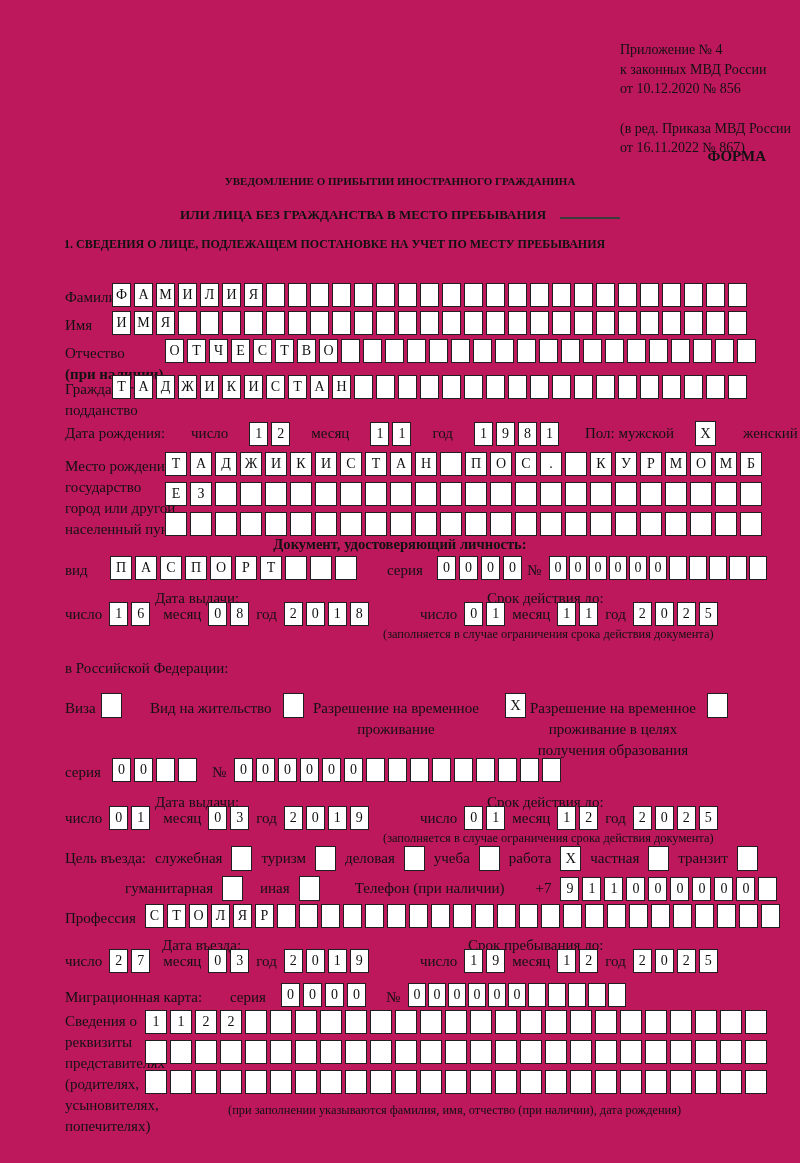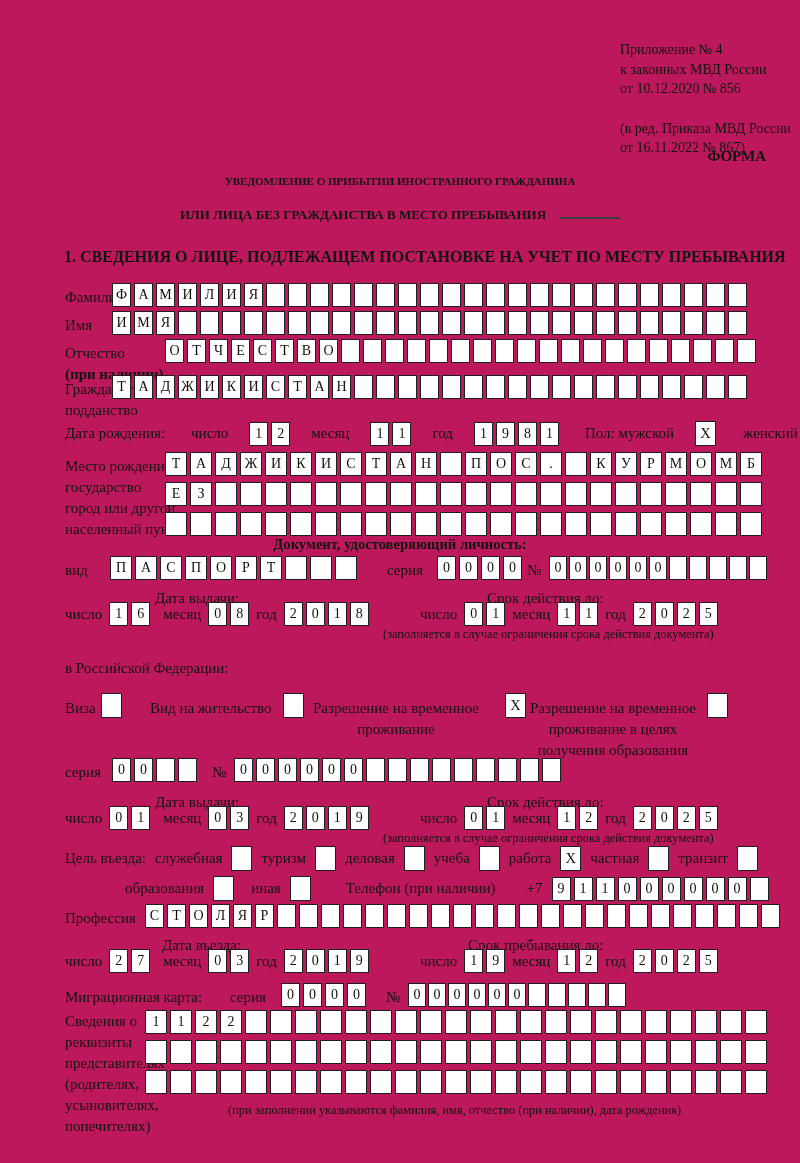--- a/index.html
+++ b/index.html
@@ -38,21 +38,21 @@
     <div style="margin-top:20px;">(в ред. Приказа МВД России</div>
     <div>от 16.11.2022 № 867)</div>
   </div>
   <div class="abs b" style="left:620px;top:148px;width:146px;text-align:right;font-size:15px;">ФОРМА</div>
 
   <div class="abs b ctr" style="left:40px;top:175px;width:720px;font-size:11px;">УВЕДОМЛЕНИЕ О ПРИБЫТИИ ИНОСТРАННОГО ГРАЖДАНИНА</div>
   <div class="abs b ctr" style="left:40px;top:203px;width:720px;font-size:13px;">
     <span>ИЛИ ЛИЦА БЕЗ ГРАЖДАНСТВА В МЕСТО ПРЕБЫВАНИЯ</span><span class="blankline"></span>
   </div>
 
-  <div class="abs b" style="left:64px;top:248px;font-size:16px;">1. СВЕДЕНИЯ О ЛИЦЕ, ПОДЛЕЖАЩЕМ ПОСТАНОВКЕ НА УЧЕТ ПО МЕСТУ ПРЕБЫВАНИЯ</div>
+  <div class="abs b" style="left:64px;top:237px;font-size:12px;">1. СВЕДЕНИЯ О ЛИЦЕ, ПОДЛЕЖАЩЕМ ПОСТАНОВКЕ НА УЧЕТ ПО МЕСТУ ПРЕБЫВАНИЯ</div>
 
   <div class="abs lbl" style="left:65px;top:287px;">Фамилия</div>
   <div class="abs boxes" style="left:112px;top:283px;">
       <span class="cell">Ф</span>
       <span class="cell">А</span>
       <span class="cell">М</span>
       <span class="cell">И</span>
       <span class="cell">Л</span>
       <span class="cell">И</span>
       <span class="cell">Я</span>
@@ -471,21 +471,21 @@
     <span class="cb"></span>
     <span class="lbl">работа</span>
     <span class="cb">X</span>
     <span class="lbl">частная</span>
     <span class="cb"></span>
     <span class="lbl">транзит</span>
     <span class="cb"></span>
   </div>
 
   <div class="frow" style="left:125px;top:876px;gap:9px;">
-    <span class="lbl">образования</span>
+    <span class="lbl">гуманитарная</span>
     <span class="cb"></span>
     <span class="lbl" style="margin-left:8px;">иная</span>
     <span class="cb"></span>
     <span class="lbl" style="margin-left:26px;">Телефон (при наличии)</span>
     <span class="lbl" style="margin-left:22px;">+7</span>
     <span class="boxes">
         <span class="cell">9</span>
         <span class="cell">1</span>
         <span class="cell">1</span>
         <span class="cell">0</span>

